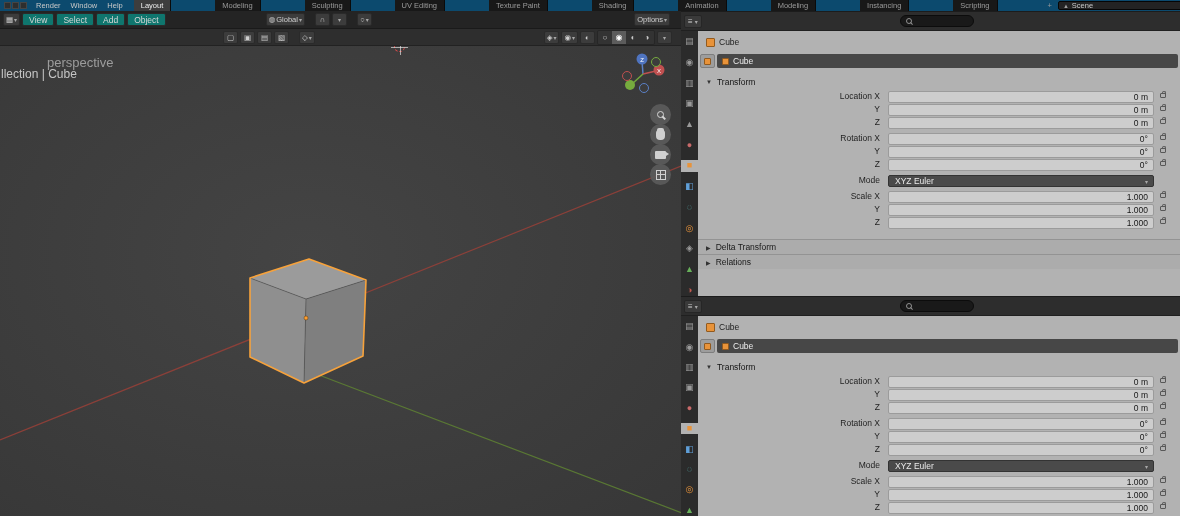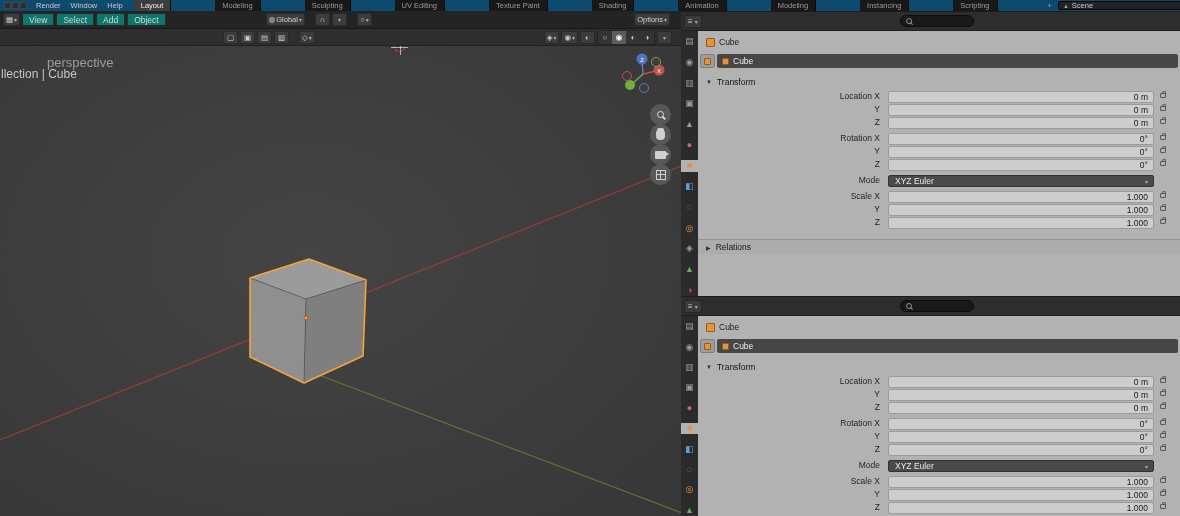--- a/index.html
+++ b/index.html
@@ -457,20 +457,24 @@
                 <span>1.000</span>
               </div>
               <span class="lockbox">
                 <span class="lockic"></span>
               </span>
             </div>
         </div>
         <div style="height:6px"></div>
         <div class="csection">
             <span class="arr">▶</span>
+            <span>Delta Transform</span>
+          </div>
+        <div class="csection">
+            <span class="arr">▶</span>
             <span>Relations</span>
           </div>
       </div>
     </div>
   </div>
 
   <div class="panel" style="top:296px;height:220px">
     <div class="phead">
       <div class="ed-box">
         <span>≡</span>

